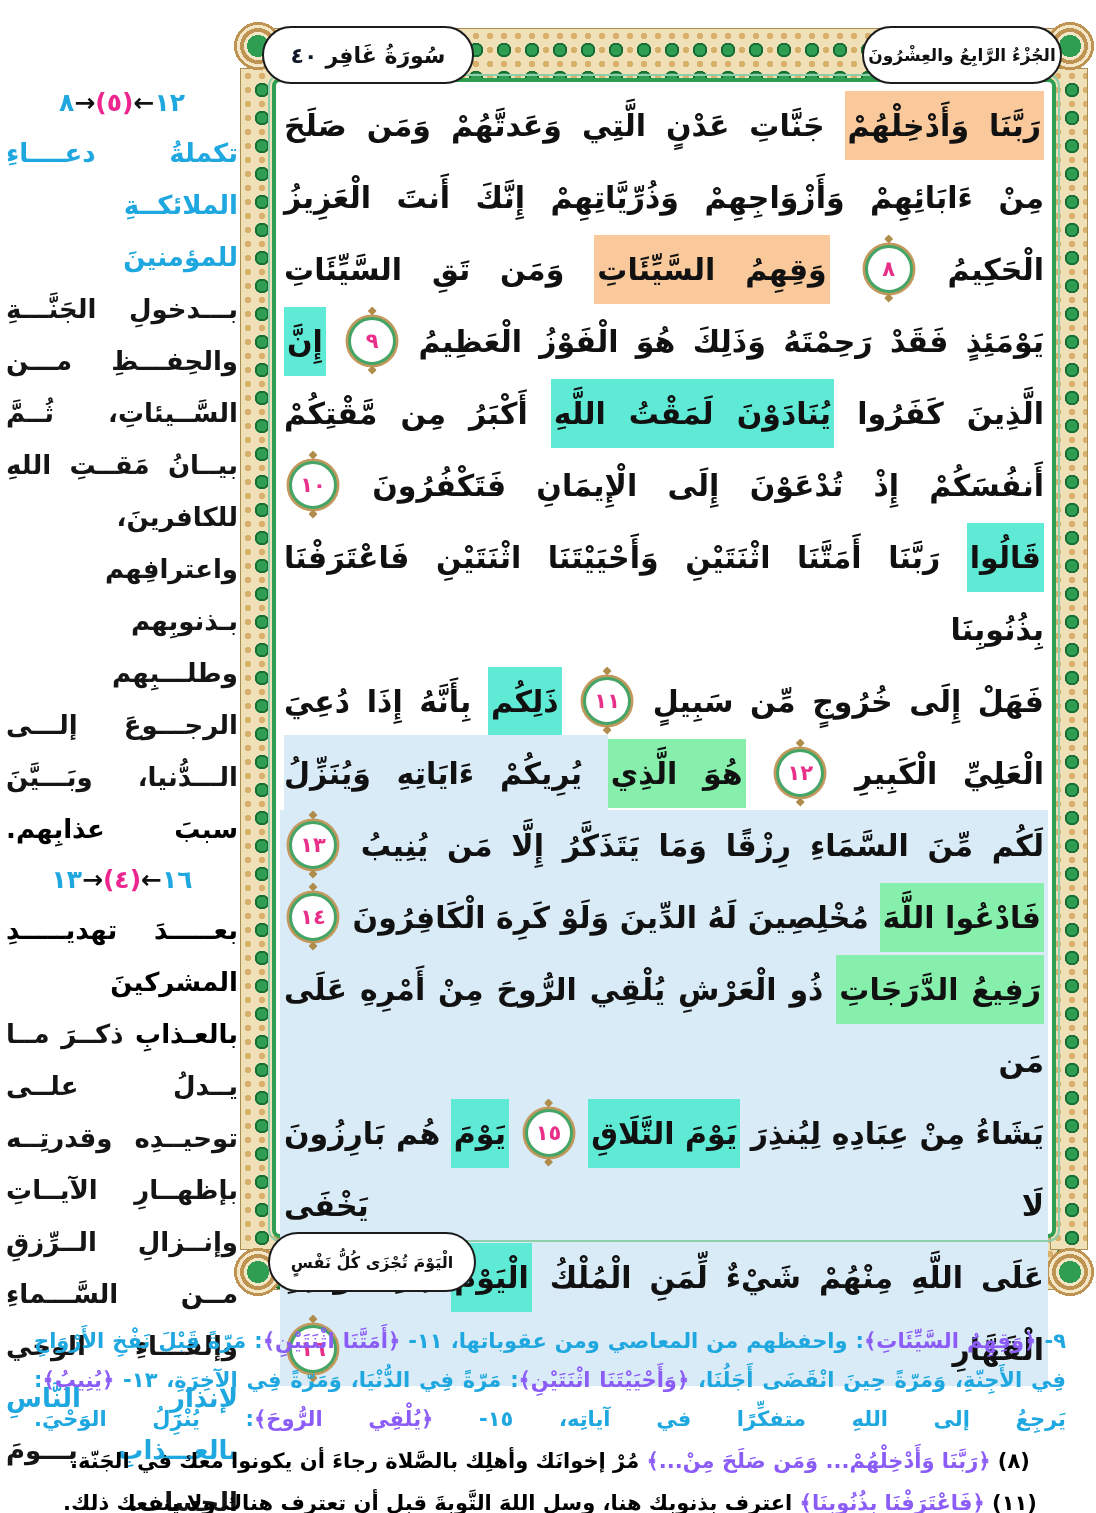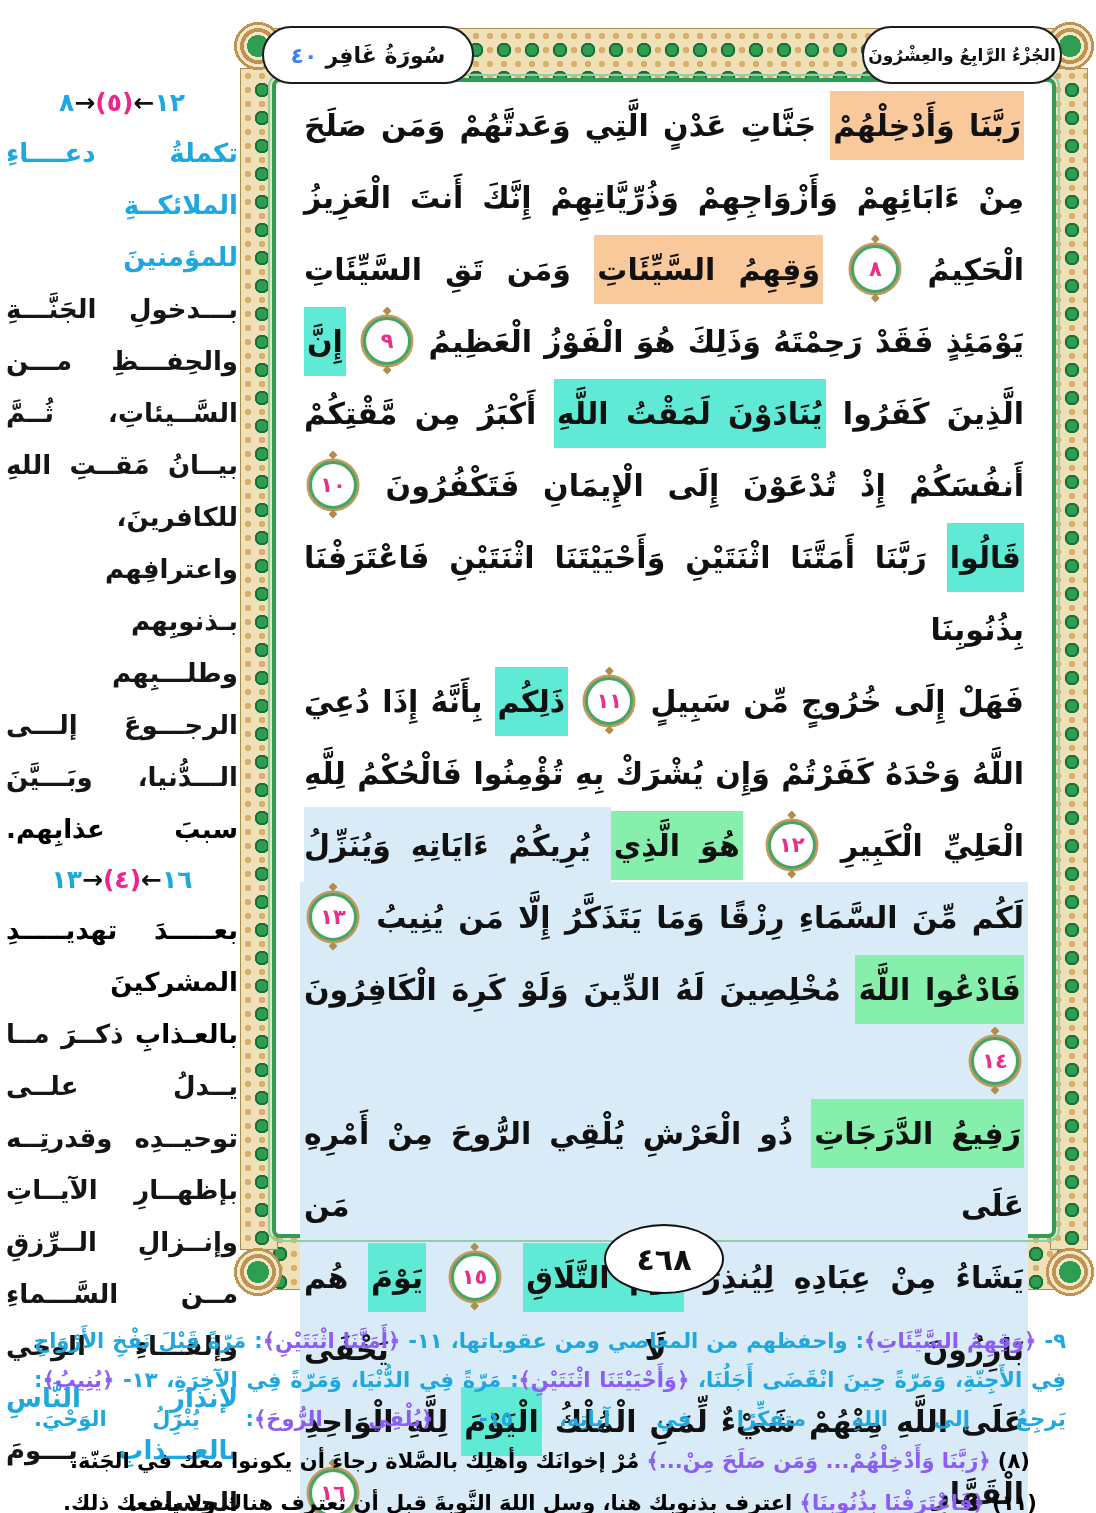--- a/index.html
+++ b/index.html
@@ -20,28 +20,28 @@
   .band-bottom{left:18px;right:18px;bottom:0;height:56px;}
   .band-left{left:0;top:40px;bottom:40px;width:36px;}
   .band-right{right:0;top:40px;bottom:40px;width:36px;}
   .corner{position:absolute;width:64px;height:64px;z-index:2;
     background:radial-gradient(circle at 50% 50%, #2f9e52 0 11px, #f3e7c8 11px 14px, #bf9452 14px 18px, #f3e7c8 18px 21px, #bf9452 21px 24px, rgba(0,0,0,0) 24px);}
   .c-tl{left:-14px;top:-14px;} .c-tr{right:-14px;top:-14px;}
   .c-bl{left:-14px;bottom:-14px;} .c-br{right:-14px;bottom:-14px;}
 
   .inner{position:absolute;left:32px;right:32px;top:50px;bottom:52px;z-index:2;
     background:#ffffff;border:4px solid #2f9e52;outline:2px solid #8fceaa;outline-offset:2px;
-    border-radius:8px;padding:8px 24px;box-sizing:border-box;}
+    border-radius:8px;padding:8px 4px;box-sizing:border-box;}
 
   .cart{position:absolute;background:#fff;border:2.5px solid #1c1c1c;border-radius:30px;
     display:flex;align-items:center;justify-content:center;gap:8px;font-weight:bold;z-index:3;color:#111;}
   .cart-surah{left:22px;top:-2px;width:208px;height:54px;font-size:22px;}
   .cart-juz{right:26px;top:-2px;width:196px;height:54px;font-size:17px;}
   .cart-catch{left:28px;bottom:-2px;width:204px;height:56px;font-size:16px;}
-  .surah-num{color:#3b82f6;}
+  .surah-num{color:#0f172a;}
   .badge-page{position:absolute;left:50%;transform:translateX(-50%);bottom:-4px;width:116px;height:66px;
     background:#fff;border:2.5px solid #111;border-radius:50%;display:flex;align-items:center;
     justify-content:center;font-size:30px;font-weight:bold;z-index:3;color:#111;}
 
   
   .quran{height:100%;display:flex;flex-direction:column;justify-content:space-between;}
   .qline{direction:rtl;text-align:justify;text-align-last:justify;font-size:30px;font-weight:bold;
     line-height:72px;color:#111;padding:0 4px;}
   .lband{background:#d9ebf7;}
   .sband{background:#d9ebf7;padding:21px 0;}
@@ -93,35 +93,34 @@
     <div class="corner c-bl"></div>
     <div class="corner c-br"></div>
 
     <div class="cart cart-surah">
       <span>سُورَةُ غَافِر</span>
       <span class="surah-num">٤٠</span>
     </div>
     <div class="cart cart-juz">
       <span>الجُزْءُ الرَّابِعُ والعِشْرُونَ</span>
     </div>
-    <div class="badge-page">
-      <span>٤٦٨</span>
+    <div class="cart cart-catch">
+      <span>الْيَوْمَ تُجْزَى كُلُّ نَفْسٍ</span>
     </div>
 
     <div class="inner">
       <div class="quran" id="quran-mount">
           <div class="qline"><span class="hl hl-orange">رَبَّنَا وَأَدْخِلْهُمْ</span><span> جَنَّاتِ عَدْنٍ الَّتِي وَعَدتَّهُمْ وَمَن صَلَحَ</span></div>
           <div class="qline"><span>مِنْ ءَابَائِهِمْ وَأَزْوَاجِهِمْ وَذُرِّيَّاتِهِمْ إِنَّكَ أَنتَ الْعَزِيزُ</span></div>
           <div class="qline"><span>الْحَكِيمُ </span><span class="vm">٨</span><span> </span><span class="hl hl-orange">وَقِهِمُ السَّيِّئَاتِ</span><span> وَمَن تَقِ السَّيِّئَاتِ</span></div>
           <div class="qline"><span>يَوْمَئِذٍ فَقَدْ رَحِمْتَهُ وَذَلِكَ هُوَ الْفَوْزُ الْعَظِيمُ </span><span class="vm">٩</span><span> </span><span class="hl hl-yellow">إِنَّ</span></div>
           <div class="qline"><span>الَّذِينَ كَفَرُوا </span><span class="hl hl-yellow">يُنَادَوْنَ لَمَقْتُ اللَّهِ</span><span> أَكْبَرُ مِن مَّقْتِكُمْ</span></div>
           <div class="qline"><span>أَنفُسَكُمْ إِذْ تُدْعَوْنَ إِلَى الْإِيمَانِ فَتَكْفُرُونَ </span><span class="vm">١٠</span></div>
           <div class="qline"><span class="hl hl-yellow">قَالُوا</span><span> رَبَّنَا أَمَتَّنَا اثْنَتَيْنِ وَأَحْيَيْتَنَا اثْنَتَيْنِ فَاعْتَرَفْنَا بِذُنُوبِنَا</span></div>
           <div class="qline"><span>فَهَلْ إِلَى خُرُوجٍ مِّن سَبِيلٍ </span><span class="vm">١١</span><span> </span><span class="hl hl-yellow">ذَلِكُم</span><span> بِأَنَّهُ إِذَا دُعِيَ</span></div>
-          <div class="qline"><span>اللَّهُ وَحْدَهُ كَفَرْتُمْ وَإِن يُشْرَكْ بِهِ تُؤْمِنُوا فَالْحُكْمُ لِلَّهِ</span></div>
           <div class="qline"><span>الْعَلِيِّ الْكَبِيرِ </span><span class="vm">١٢</span><span> </span><span class="hl hl-pink sband">هُوَ الَّذِي</span><span class="sband"> يُرِيكُمْ ءَايَاتِهِ وَيُنَزِّلُ</span></div>
           <div class="qline lband"><span>لَكُم مِّنَ السَّمَاءِ رِزْقًا وَمَا يَتَذَكَّرُ إِلَّا مَن يُنِيبُ </span><span class="vm">١٣</span></div>
           <div class="qline lband"><span class="hl hl-pink">فَادْعُوا اللَّهَ</span><span> مُخْلِصِينَ لَهُ الدِّينَ وَلَوْ كَرِهَ الْكَافِرُونَ </span><span class="vm">١٤</span></div>
           <div class="qline lband"><span class="hl hl-pink">رَفِيعُ الدَّرَجَاتِ</span><span> ذُو الْعَرْشِ يُلْقِي الرُّوحَ مِنْ أَمْرِهِ عَلَى مَن</span></div>
           <div class="qline lband"><span>يَشَاءُ مِنْ عِبَادِهِ لِيُنذِرَ </span><span class="hl hl-yellow">يَوْمَ التَّلَاقِ</span><span> </span><span class="vm">١٥</span><span> </span><span class="hl hl-yellow">يَوْمَ</span><span> هُم بَارِزُونَ لَا يَخْفَى</span></div>
           <div class="qline lband"><span>عَلَى اللَّهِ مِنْهُمْ شَيْءٌ لِّمَنِ الْمُلْكُ </span><span class="hl hl-yellow">الْيَوْمَ</span><span> لِلَّهِ الْوَاحِدِ الْقَهَّارِ </span><span class="vm">١٦</span></div>
         </div>
     </div>
   </div>
 

